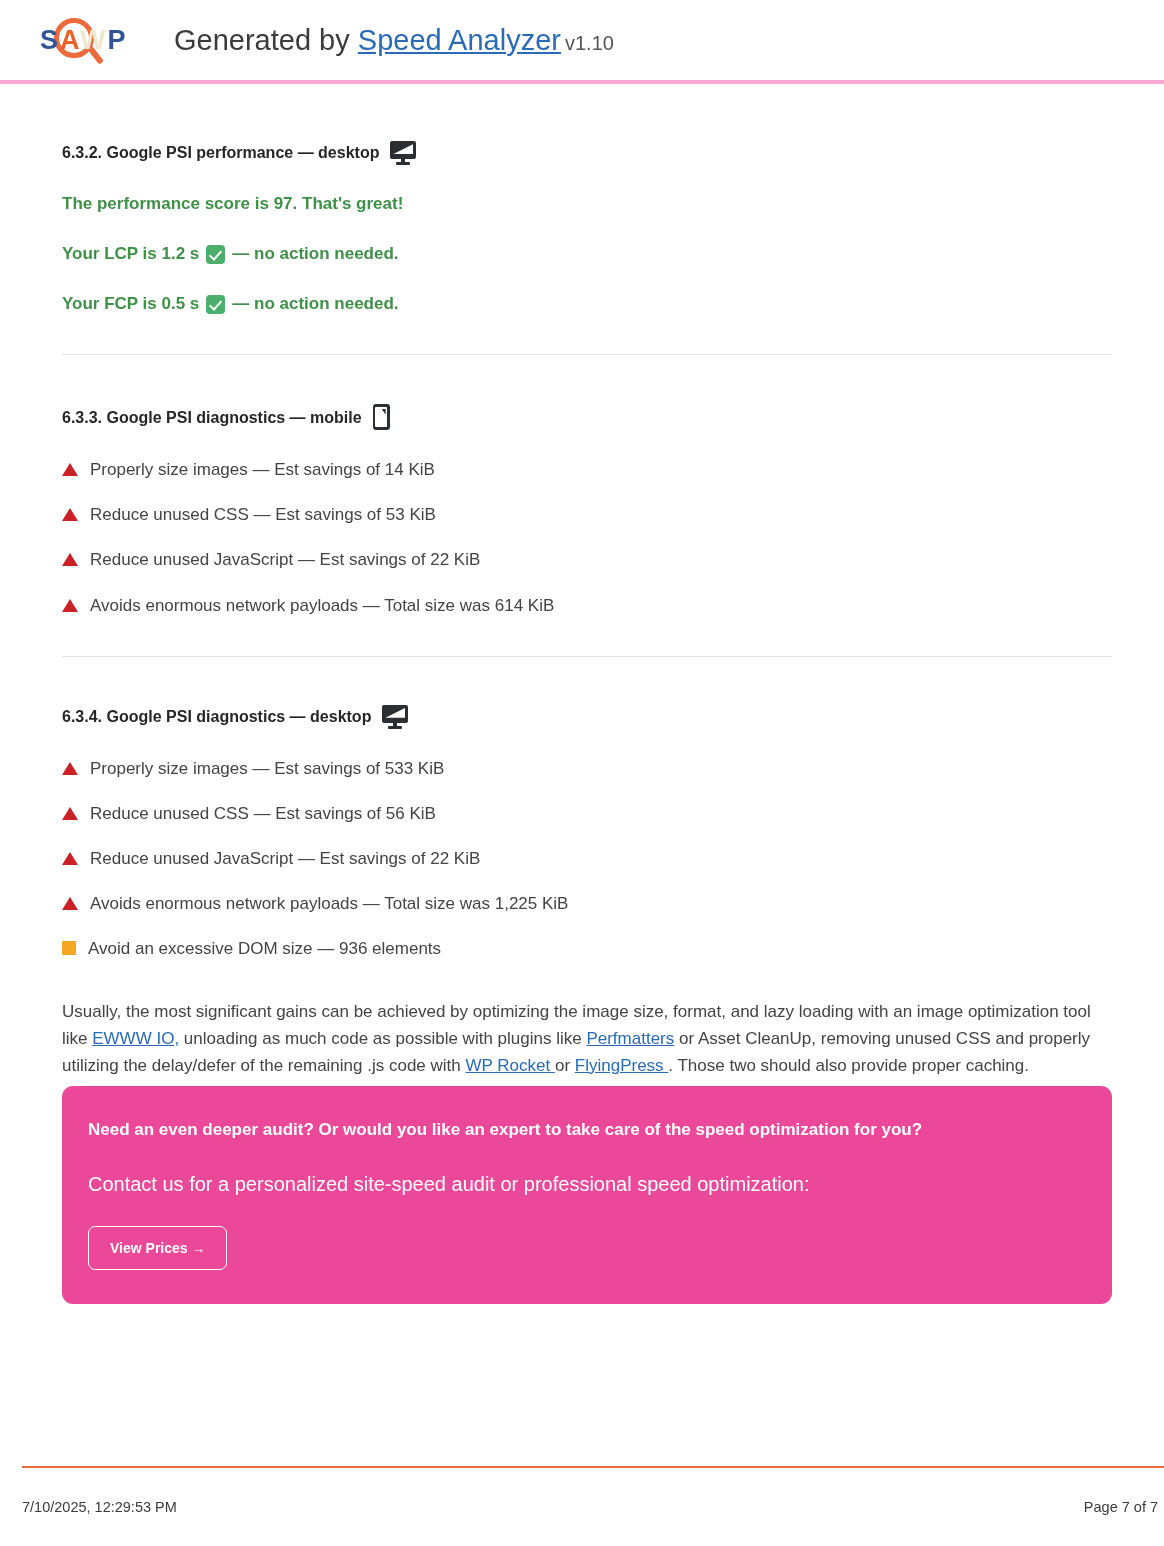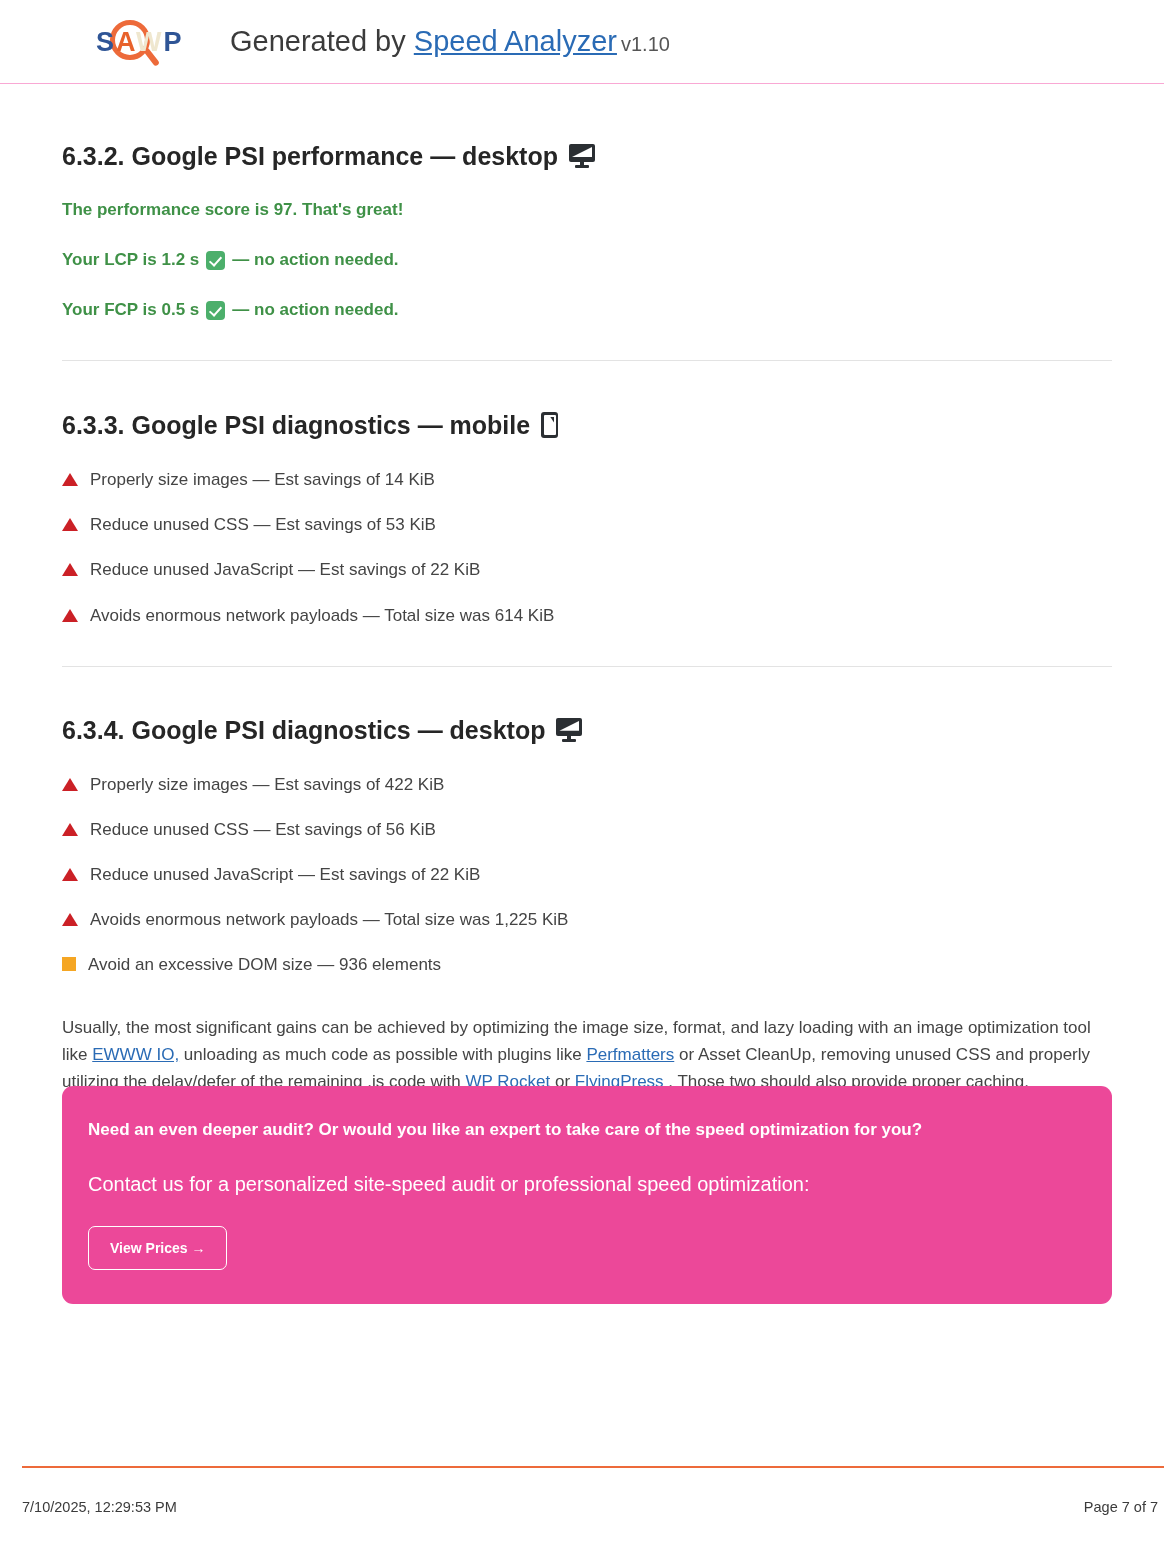--- a/index.html
+++ b/index.html
@@ -13,24 +13,24 @@
     background: #ffffff;
     font-family: "Liberation Sans", sans-serif;
     color: #3b3b3b;
     position: relative;
     overflow: hidden;
   }
 
   
   .page-header {
     height: 84px;
-    border-bottom: 1px solid #f9a8d4;
+    border-bottom: 4px solid #f9a8d4;
     display: flex;
     align-items: center;
-    padding-left: 96px;
+    padding-left: 40px;
   }
   .brand-logo {
     width: 92px;
     height: 56px;
     position: relative;
     flex: 0 0 auto;
     margin-right: 42px;
   }
   .logo-letters {
     position: absolute;
@@ -86,21 +86,21 @@
     margin-left: 4px;
   }
 
   
   .content {
     padding: 0 52px 0 62px;
   }
   .section { margin: 0; }
 
   h2.section-heading {
-    font-size: 25px;
+    font-size: 16px;
     font-weight: bold;
     color: #262626;
     margin: 0;
     display: flex;
     align-items: center;
     gap: 11px;
     line-height: 1.2;
   }
   .sec-632 { padding-top: 57px; }
   .sec-633 { padding-top: 49px; }
@@ -379,21 +379,21 @@
       <span>6.3.4. Google PSI diagnostics — desktop</span>
       <span class="icon-desktop">
         <span class="screen"></span>
           <span class="neck"></span>
           <span class="base"></span>
       </span>
     </h2>
     <ul class="diag-list">
       <li class="first">
         <span class="marker-triangle"></span>
-        <span>Properly size images — Est savings of 422 KiB</span>
+        <span>Properly size images — Est savings of 533 KiB</span>
       </li>
       <li>
         <span class="marker-triangle"></span>
         <span>Reduce unused CSS — Est savings of 56 KiB</span>
       </li>
       <li>
         <span class="marker-triangle"></span>
         <span>Reduce unused JavaScript — Est savings of 22 KiB</span>
       </li>
       <li>

